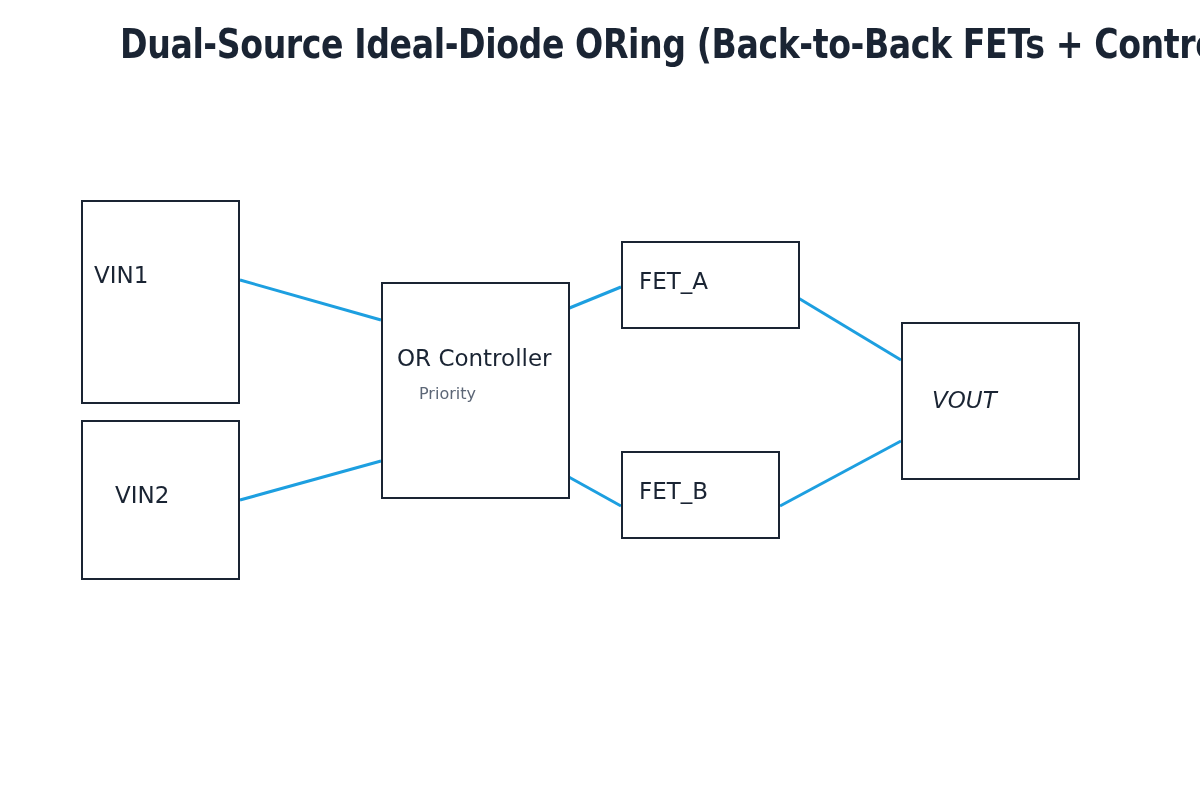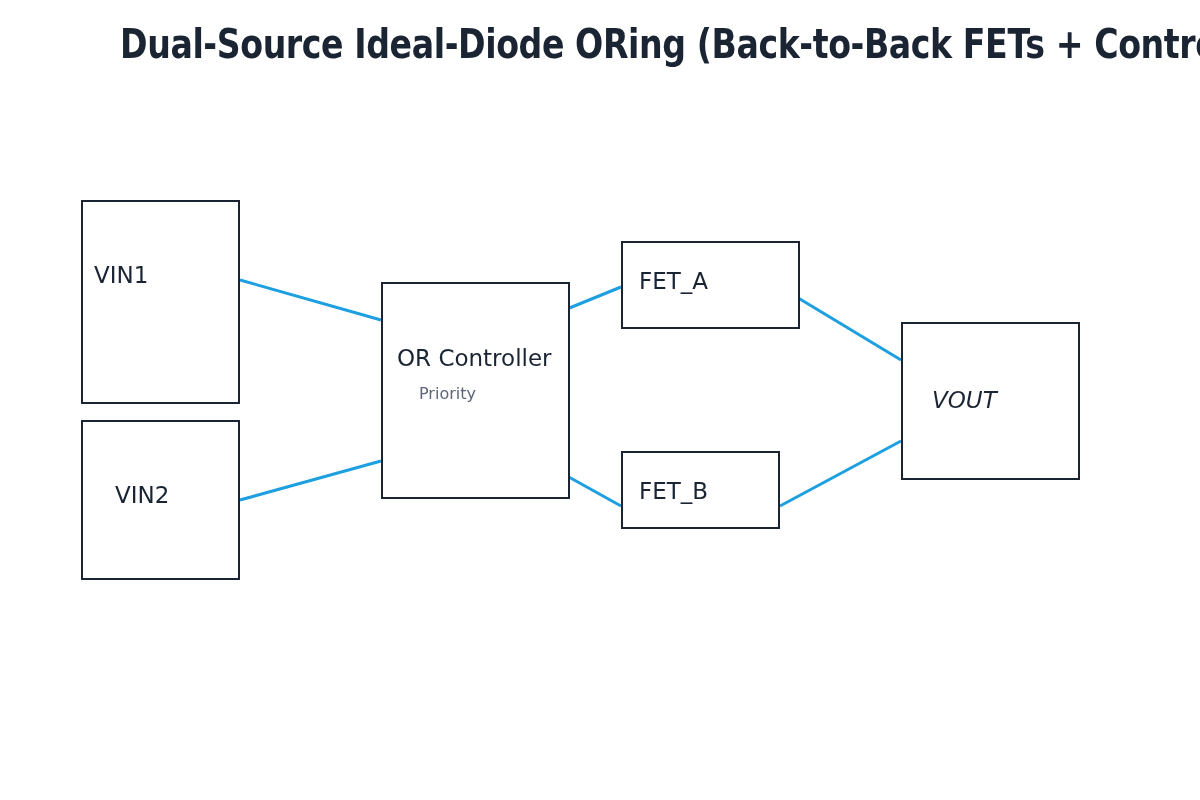--- a/index.html
+++ b/index.html
@@ -81,20 +81,20 @@
       <div class="node" style="left: 81px; top: 420px; width: 159px; height: 160px;">
         <span class="node-label" style="left: 15px; top: 73px; margin-left: 17px;">VIN2</span>
       </div>
       <div class="node" style="left: 381px; top: 282px; width: 189px; height: 217px;">
         <span class="node-label" style="left: 14px; top: 74px;">OR Controller</span>
         <span class="node-label sub" style="left: 36px; top: 110px;">Priority</span>
       </div>
       <div class="node" style="left: 621px; top: 241px; width: 179px; height: 88px;">
         <span class="node-label" style="left: 16px; top: 38px;">FET_A</span>
       </div>
-      <div class="node" style="left: 621px; top: 451px; width: 159px; height: 78px;">
+      <div class="node" style="left: 621px; top: 451px; width: 159px; height: 88px;">
         <span class="node-label" style="left: 16px; top: 38px;">FET_B</span>
       </div>
       <div class="node" style="left: 901px; top: 322px; width: 179px; height: 158px; font-style: italic;">
         <span class="node-label" style="left: 29px; top: 76px;">VOUT</span>
       </div>
     </div>
 </div>
 
 </body></html>

